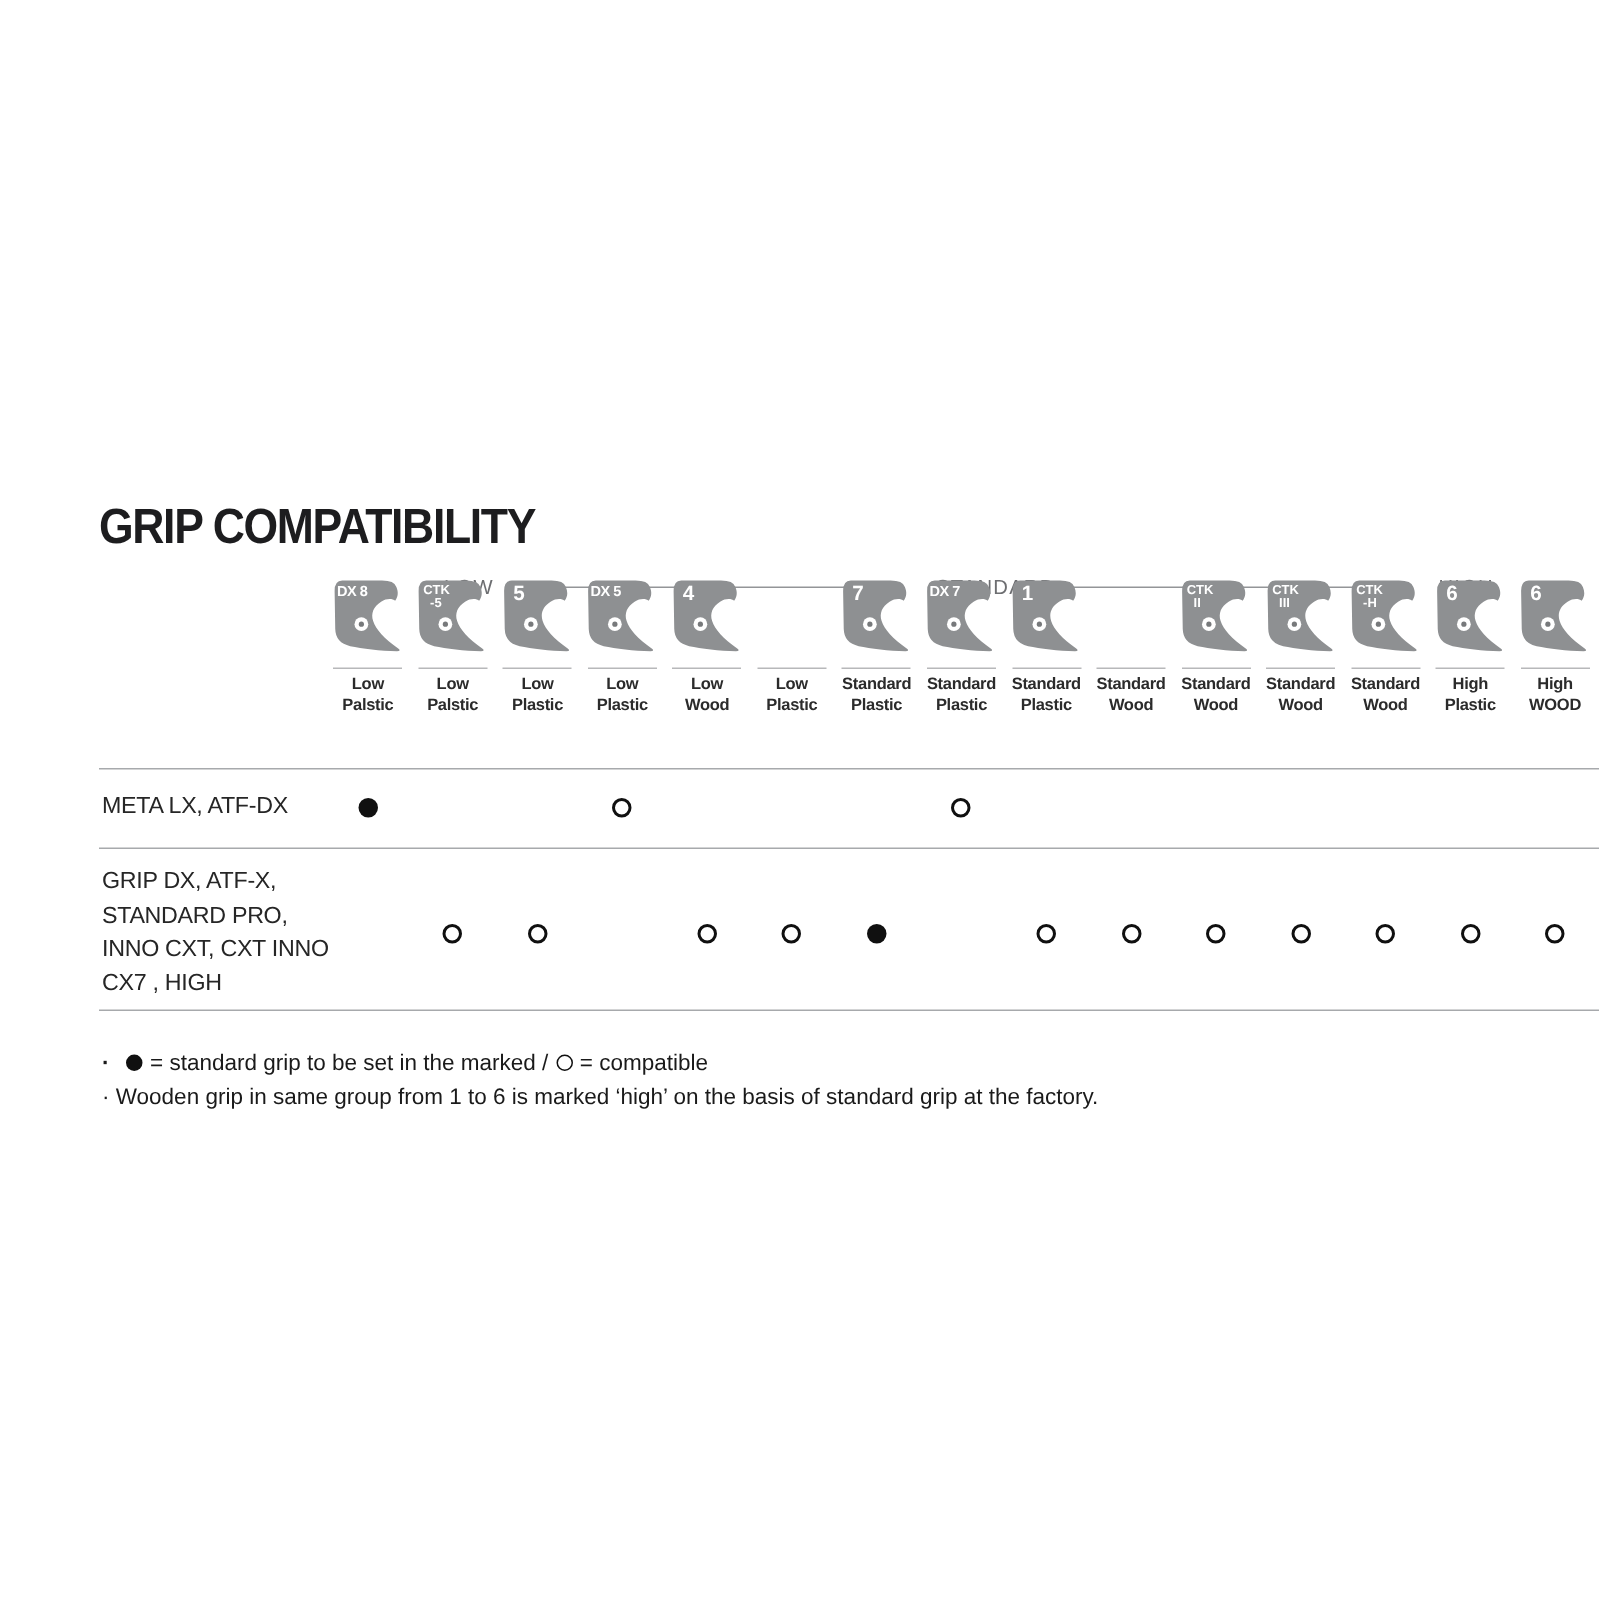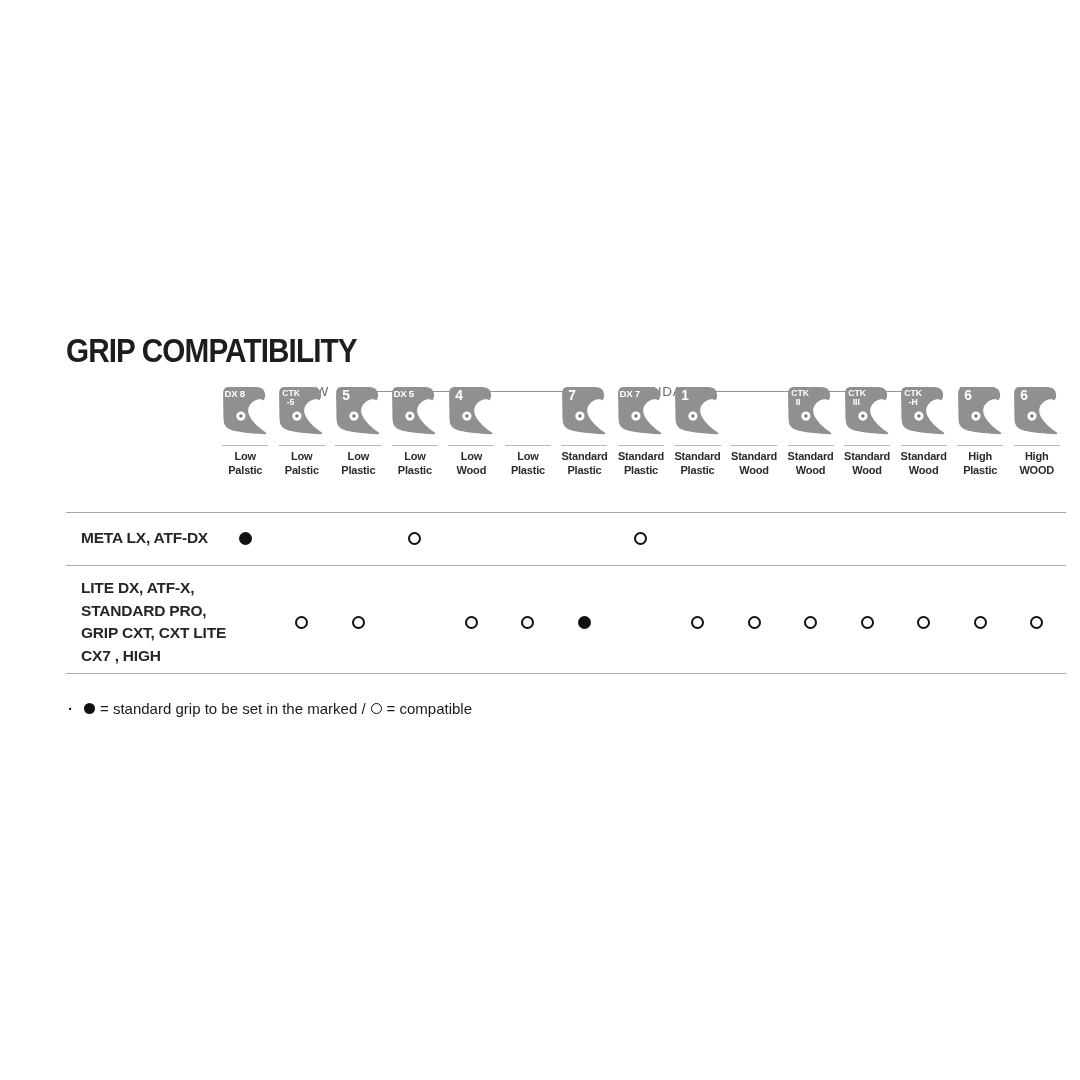--- a/index.html
+++ b/index.html
@@ -30,21 +30,21 @@
   svg.grip text{font-family:"Liberation Sans",sans-serif;font-weight:bold;fill:#ffffff;}
   .col-line{width:46px;height:1px;background:#b7b8ba;margin-top:3px;}
   .col-label{margin-top:4px;font-size:11px;line-height:13.5px;font-weight:bold;
     color:#2b2b2b;text-align:center;letter-spacing:-0.2px;white-space:nowrap;}
   
   .rule{position:absolute;left:40px;width:1000px;height:1px;background:#a7a9ac;}
   .rule-top{top:512px;}
   .rule-mid{top:565px;}
   .rule-bottom{top:673px;}
   
-  .row-label{position:absolute;left:55px;color:#262626;font-weight:bold;
+  .row-label{position:absolute;left:42px;color:#262626;font-weight:normal;
     font-size:15.5px;letter-spacing:-0.2px;}
   .row-label-1{top:529px;}
   .row-label-2{top:577px;line-height:22.5px;}
   
   .marks-row{position:absolute;left:191px;width:848px;display:flex;}
   .marks-row-0{top:531px;height:14px;}
   .marks-row-1{top:615px;height:14px;}
   .mcell{flex:1;display:flex;justify-content:center;align-items:center;}
   .mark{width:13px;height:13px;border-radius:50%;box-sizing:border-box;display:inline-block;}
   .mark.filled{background:#101010;}
@@ -317,23 +317,23 @@
       <div class="mcell"></div>
       <div class="mcell"></div>
       <div class="mcell"></div>
       <div class="mcell"></div>
       <div class="mcell"></div>
     </div>
 
   <div class="rule rule-mid"></div>
 
   <div class="row-label row-label-2">
-    <div>LITE DX, ATF-X,</div>
+    <div>GRIP DX, ATF-X,</div>
     <div>STANDARD PRO,</div>
-    <div>GRIP CXT, CXT LITE</div>
+    <div>INNO CXT, CXT INNO</div>
     <div>CX7 , HIGH</div>
   </div>
   <div class="marks-row marks-row-1" id="marks-1">
       <div class="mcell"></div>
       <div class="mcell">
         <span class="mark open"></span>
       </div>
       <div class="mcell">
         <span class="mark open"></span>
       </div>
@@ -373,14 +373,15 @@
 
   <div class="rule rule-bottom"></div>
 
   <div class="legend">
     <span class="bullet">·</span>
     <span class="mark filled"></span>
     <span>= standard grip to be set in the marked /</span>
     <span class="mark open"></span>
     <span>= compatible</span>
   </div>
+  <div class="note">· Wooden grip in same group from 1 to 6 is marked ‘high’ on the basis of standard grip at the factory.</div>
 
 </div>
 
 </body></html>

